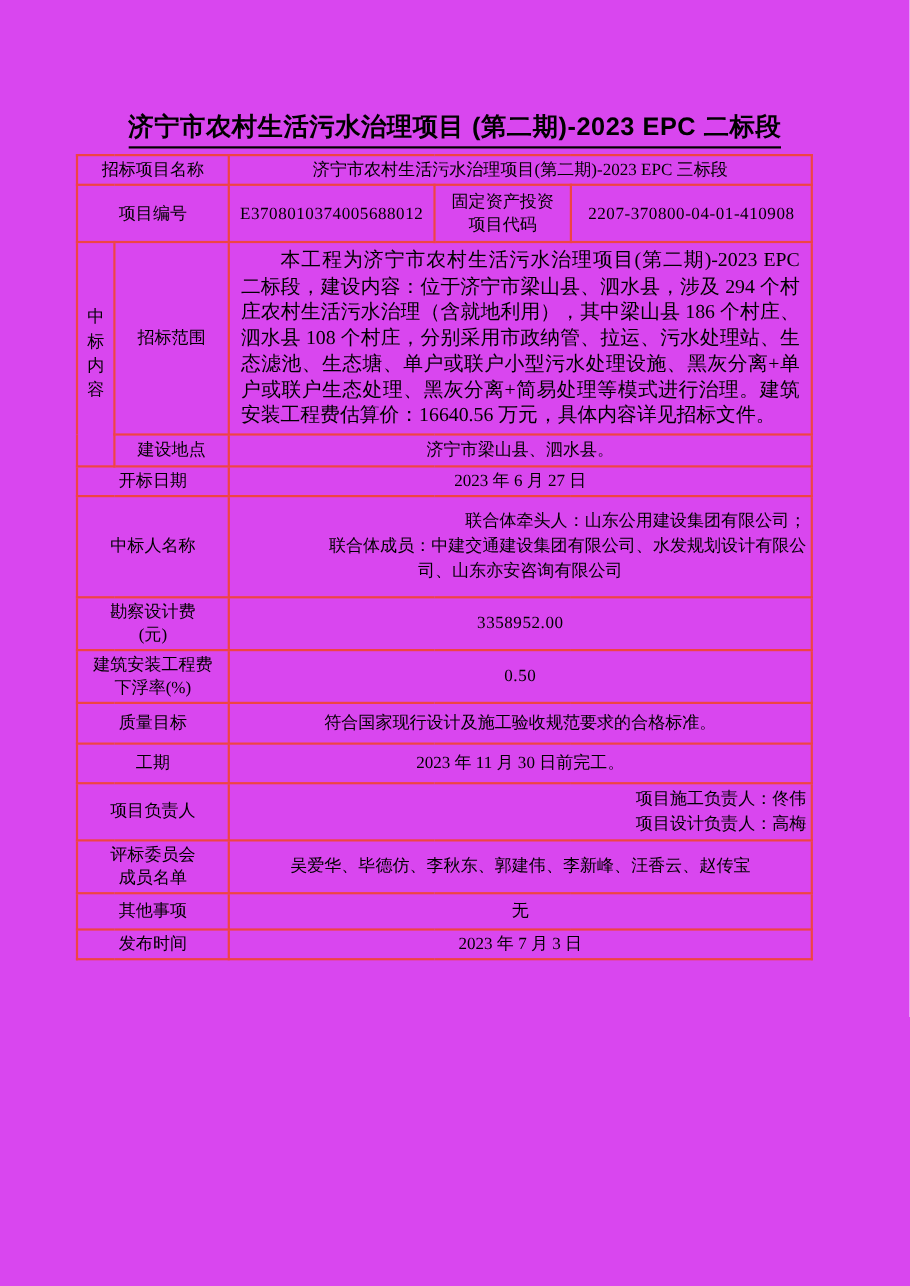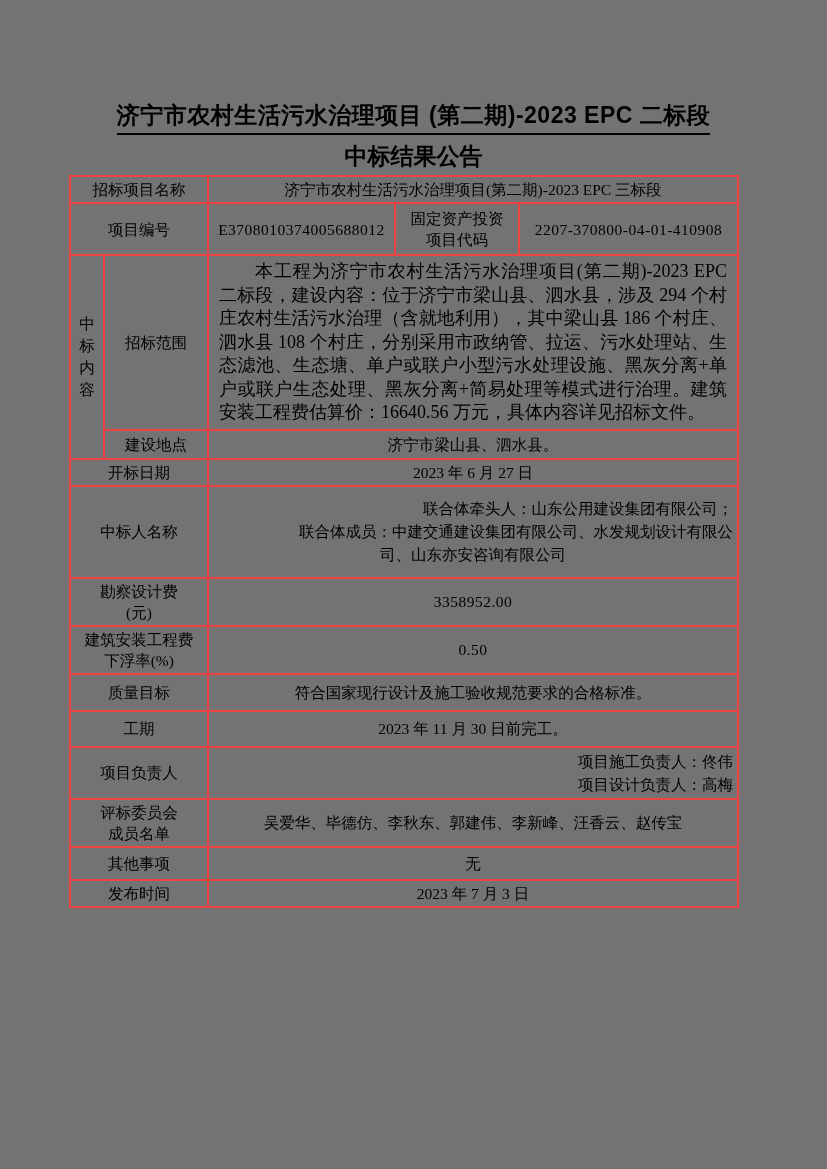--- a/index.html
+++ b/index.html
@@ -1,20 +1,20 @@
 <!DOCTYPE html>
 <html><head>
 <meta charset="utf-8">
 <style>
   * { margin: 0; padding: 0; box-sizing: border-box; }
   html, body { background: #ffffff; }
   .page {
     width: 827px;
     height: 1169px;
-    background: #737373;
+    background: #d946ef;
     color: #000000;
     font-family: "Liberation Serif", serif;
     position: relative;
     overflow: hidden;
   }
   .doc-title {
     margin-top: 100px;
     text-align: center;
     font-family: "Liberation Sans", sans-serif;
     font-weight: bold;
@@ -82,21 +82,20 @@
   .num { letter-spacing: 0.5px; }
 </style>
 </head>
 <body>
 
 <div class="page">
 
   <div class="doc-title">
     <span class="underlined">济宁市农村生活污水治理项目 (第二期)-2023 EPC 二标段</span>
   </div>
-  <div class="doc-subtitle">中标结果公告</div>
 
   <table class="announcement">
     <colgroup>
       <col style="width:34px">
       <col style="width:104px">
       <col style="width:187px">
       <col style="width:124px">
       <col style="width:219px">
     </colgroup>
 

